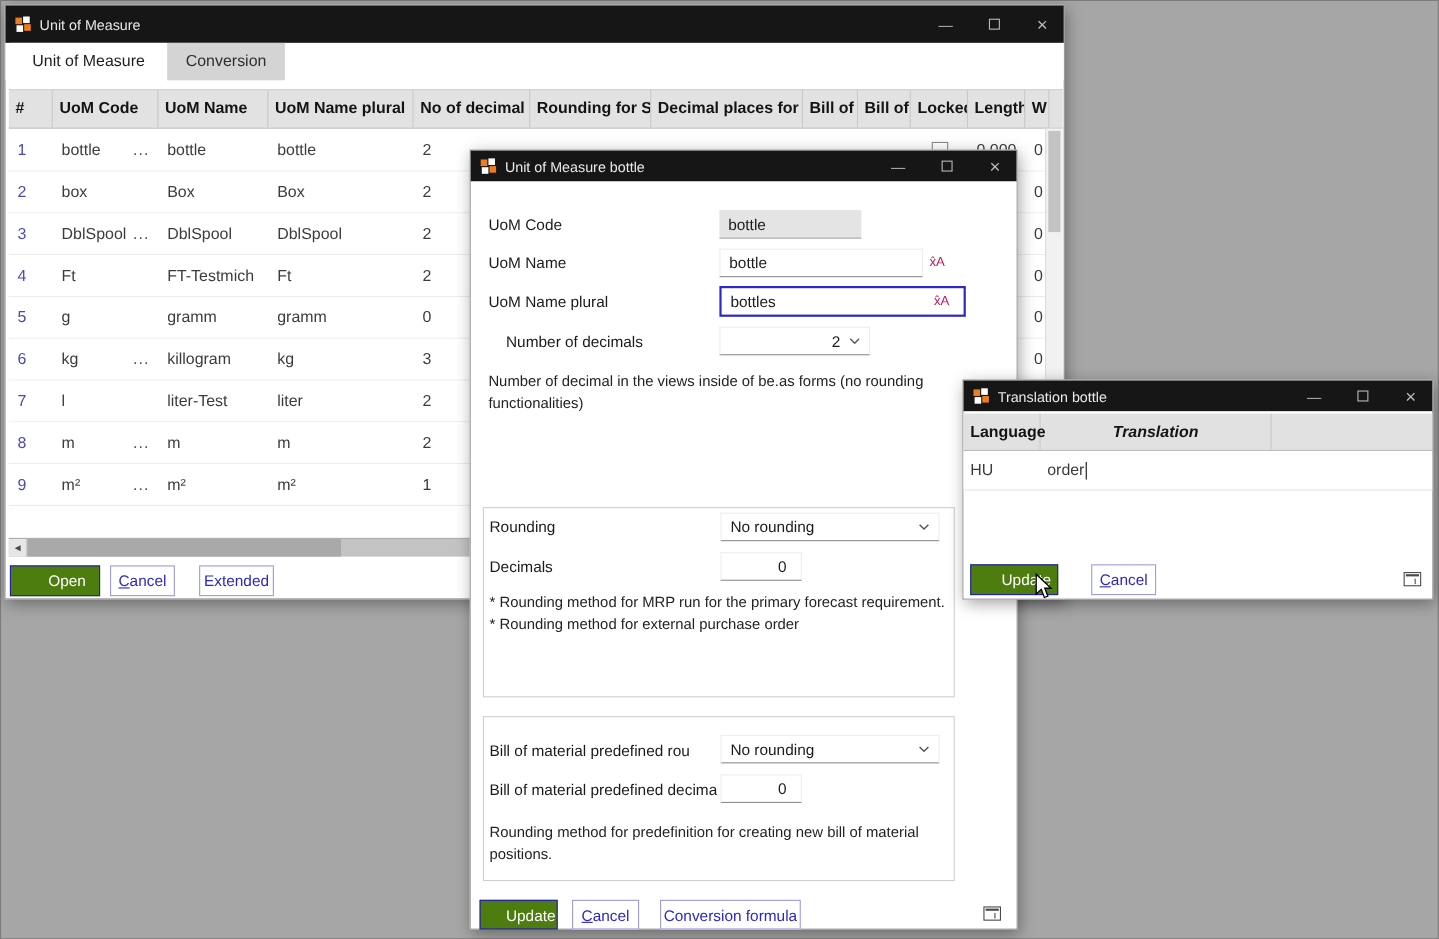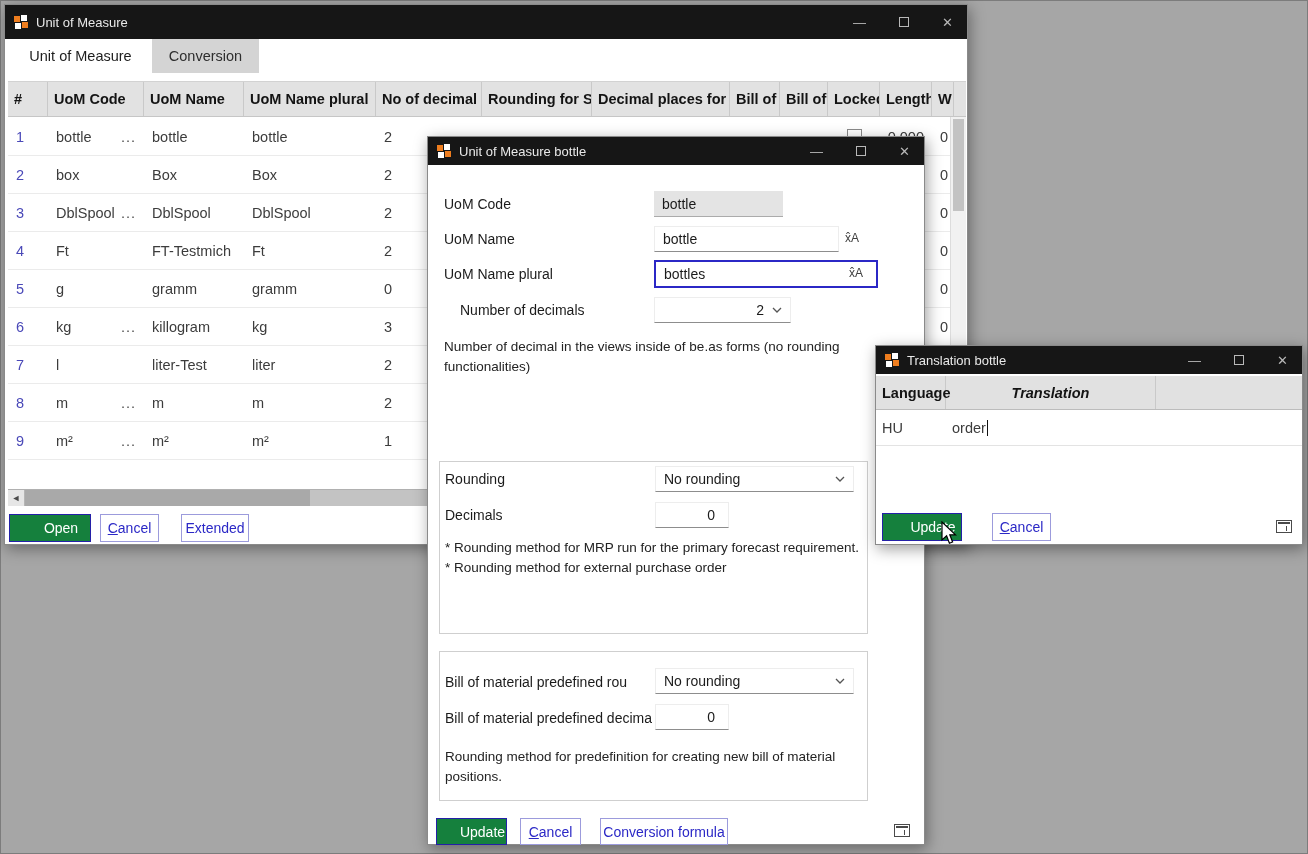--- a/index.html
+++ b/index.html
@@ -58,37 +58,37 @@
   .vthumb { position:absolute; top:2px; left:2px; width:11px; height:92px; background:#c3c3c3; }
   .hscroll { position:absolute; left:3px; right:17px; top:484px; height:17px; background:#c3c3c3;
              border-top:1px solid #b0b0b0; display:flex; }
   .h-arrow { width:17px; height:100%; background:#e6e6e6; color:#4a4a4a; font-size:9px;
              display:flex; align-items:center; justify-content:center; border-right:1px solid #b5b5b5; }
   .hthumb { width:285px; height:100%; background:#a9a9a9; }
 
   .btnrow { position:absolute; top:509px; left:4px; display:flex; }
   .btn { height:28px; font-size:14px; display:flex; align-items:center; justify-content:center;
          background:#fff; color:#2b28c6; border:1px solid #9c9bdc; white-space:nowrap; cursor:default; }
-  .btn.primary { background:#15803d; color:#fff; border-color:#2420a8;padding-left:22px; }
+  .btn.primary { background:#4d7c0f; color:#fff; border-color:#2420a8;padding-left:22px; }
   #btn-open { width:82px; }
   #btn-main-cancel { width:59px; margin-left:9px; }
   #btn-extended { width:68px; margin-left:22px; }
 
   
   .dlg .titlebar { height:28px; }
   .dlg-body { position:absolute; top:28px; left:0; right:0; bottom:0; background:#fff; }
   .dlg-label { position:absolute; font-size:14px; color:#1b1b1b; white-space:nowrap; overflow:hidden; }
   .fld { position:absolute; font-size:14px; color:#1b1b1b; display:flex; align-items:center;
          padding:0 8px; background:#fff; height:26px; }
   .fld.readonly { background:#e4e4e4; border-bottom:1px solid #ababab; }
   .fld.uline { border:1px solid #ededed; border-bottom:1px solid #8d8d8d; }
   .fld.focus { border:2px solid #2b28c6; height:28px; }
   .fld.rend { justify-content:flex-end; padding-right:13px; }
   .chev { margin-left:auto; display:flex; align-items:center; }
-  .tr-icon { position:absolute; font-size:12px; color:#404040; letter-spacing:0; }
+  .tr-icon { position:absolute; font-size:12px; color:#be185d; letter-spacing:0; }
   .groupbox { position:absolute; border:1px solid #cfcfcf; background:#fff; }
   .note { position:absolute; font-size:13.5px; color:#232323; line-height:1.45; }
 
   
   #uom-dlg { left:427px; top:136px; width:498px; height:709px; z-index:2; }
   #uom-btnrow { position:absolute; top:653px; left:8px; display:flex; }
   #uom-update { width:71px; height:27px; }
   #uom-cancel { width:61px; height:27px; margin-left:13px; }
   #uom-conv { width:128px; height:27px; margin-left:19px; }
 

